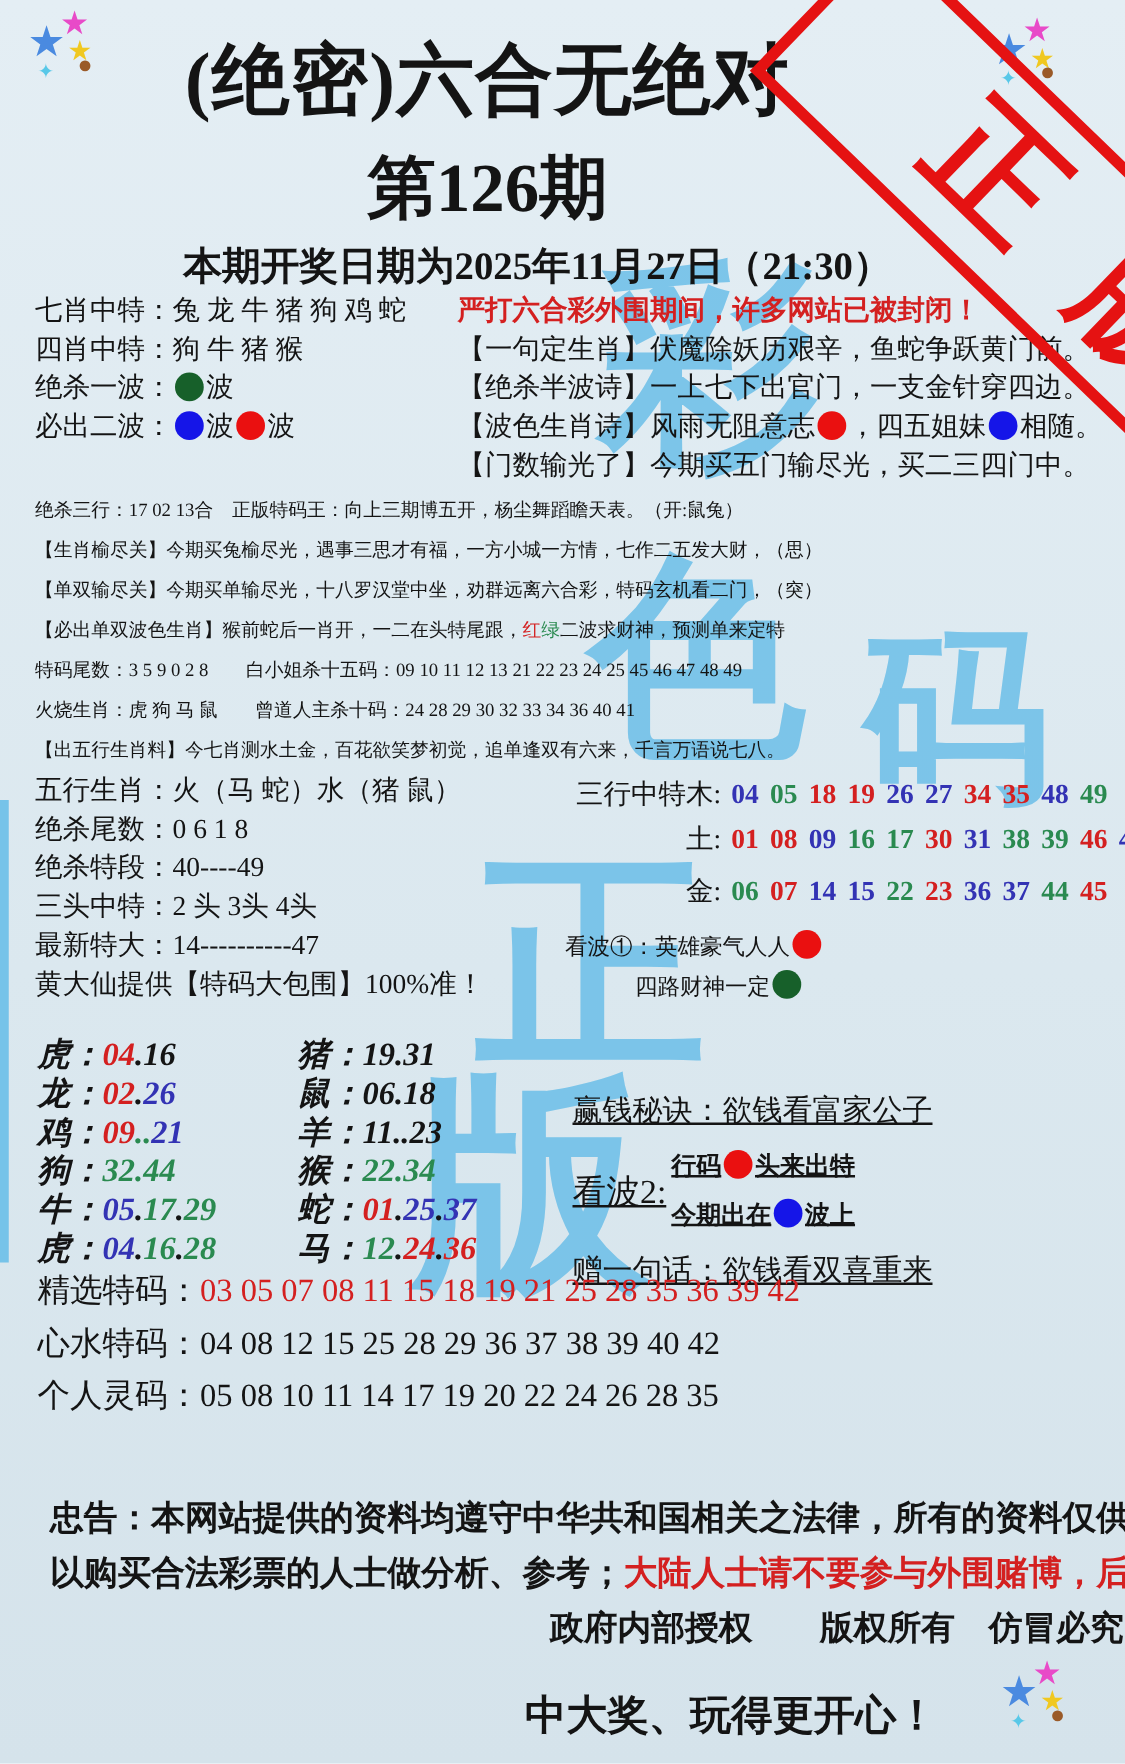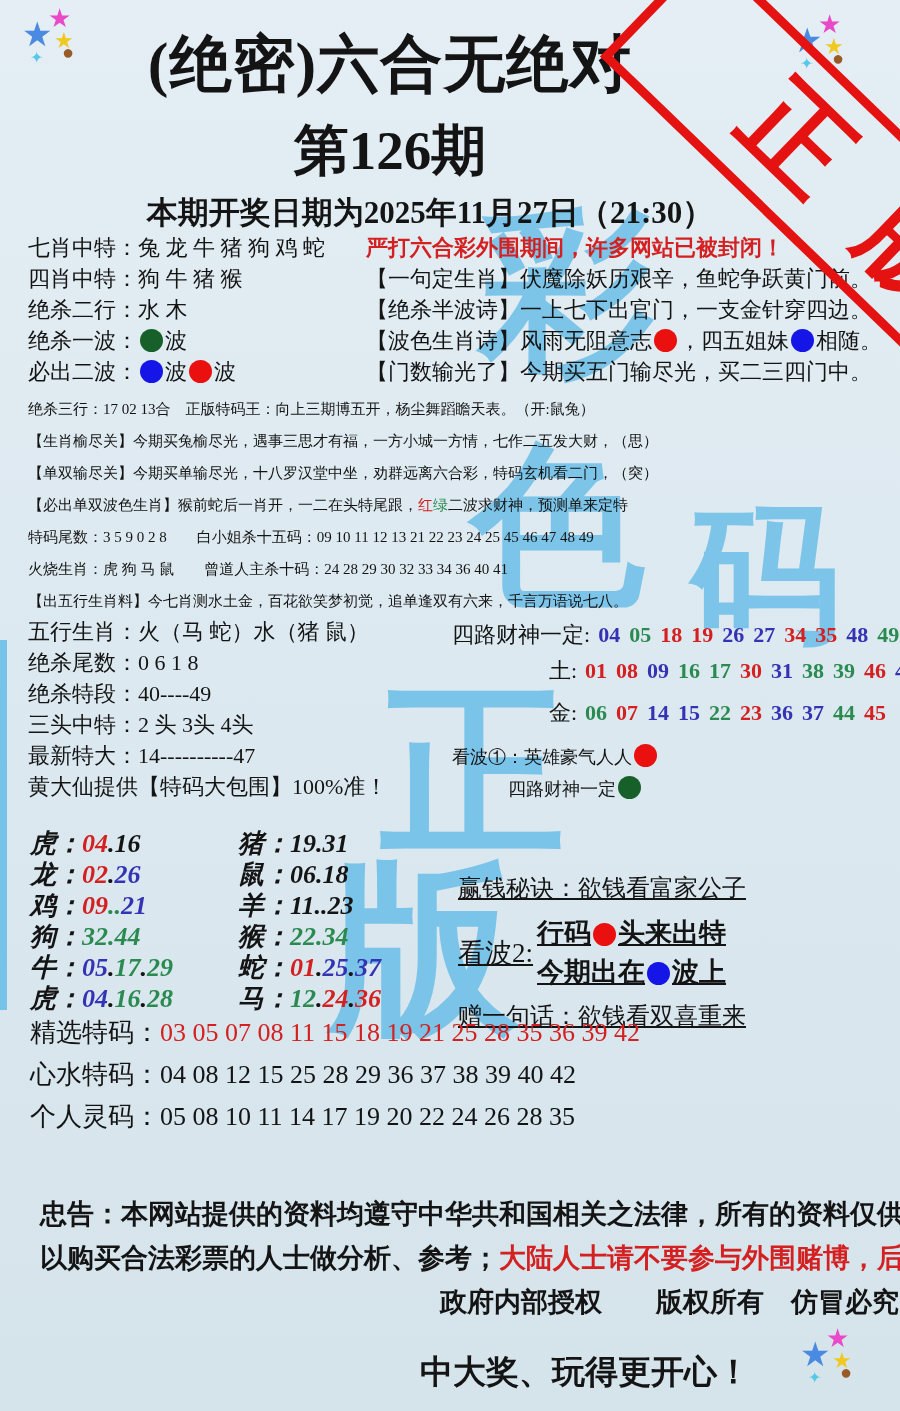--- a/index.html
+++ b/index.html
@@ -59,21 +59,21 @@
   .kanbo1.l2{margin-left:56px;margin-top:1px;}
   
   .animals{position:absolute;top:828px;left:30px;width:420px;z-index:1;font-style:italic;}
   .arow{display:flex;font-size:26px;font-weight:bold;line-height:31px;white-space:nowrap;}
   .arow .cell-l{width:208px;flex:none;}
   .winblock{position:absolute;top:872px;left:458px;width:435px;z-index:1;text-decoration:underline;}
   .winblock .secret,.winblock .gift{font-size:24px;white-space:nowrap;}
   .kanbo2{display:flex;align-items:center;margin-top:10px;}
   .kanbo2 .k2lbl{font-size:27px;flex:none;}
   .kanbo2 .k2lines{margin-left:4px;}
-  .kanbo2 .k2ln{font-size:27px;font-weight:bold;line-height:39px;white-space:nowrap;}
+  .kanbo2 .k2ln{font-size:20px;font-weight:bold;line-height:39px;white-space:nowrap;}
   .winblock .gift{margin-top:8px;}
   
   .specials{position:absolute;top:1012px;left:30px;z-index:1;}
   .specials .ln{font-size:26px;line-height:42px;}
   
   .disclaimer{position:absolute;top:1192px;left:40px;right:16px;z-index:1;}
   .disclaimer .ln{font-size:27px;line-height:44px;font-weight:bold;}
   .disclaimer .ln.auth{padding-left:400px;}
   
   .footer{position:absolute;top:1350px;left:420px;font-size:33px;font-weight:bold;z-index:1;white-space:nowrap;}
@@ -122,21 +122,20 @@
   <div class="header">
     <div class="title">(绝密)六合无绝对</div>
     <div class="issue">第126期</div>
   </div>
   <div class="date">本期开奖日期为2025年11月27日（21:30）</div>
 
   <div class="sec1">
     <div class="col-l">
       <div class="ln"><span class="c-k">七肖中特：兔 龙 牛 猪 狗 鸡 蛇</span></div>
       <div class="ln"><span class="c-k">四肖中特：狗 牛 猪 猴</span></div>
-      <div class="ln"><span class="c-k">绝杀二行：水 木</span></div>
       <div class="ln"><span class="c-k">绝杀一波：</span><span class="ball green"></span><span class="c-k">波</span></div>
       <div class="ln"><span class="c-k">必出二波：</span><span class="ball blue"></span><span class="c-k">波</span><span class="ball red"></span><span class="c-k">波</span></div>
     </div>
     <div class="col-r">
       <div class="ln bold"><span class="c-r">严打六合彩外围期间，许多网站已被封闭！</span></div>
       <div class="ln"><span class="c-k">【一句定生肖】伏魔除妖历艰辛，鱼蛇争跃黄门前。</span></div>
       <div class="ln"><span class="c-k">【绝杀半波诗】一上七下出官门，一支金针穿四边。</span></div>
       <div class="ln"><span class="c-k">【波色生肖诗】风雨无阻意志</span><span class="ball red"></span><span class="c-k">，四五姐妹</span><span class="ball blue"></span><span class="c-k">相随。</span></div>
       <div class="ln"><span class="c-k">【门数输光了】今期买五门输尽光，买二三四门中。</span></div>
     </div>
@@ -155,21 +154,21 @@
   <div class="s2l">
     <div class="ln"><span class="c-k">五行生肖：火（马 蛇）水（猪 鼠）</span></div>
     <div class="ln"><span class="c-k">绝杀尾数：0 6 1 8</span></div>
     <div class="ln"><span class="c-k">绝杀特段：40----49</span></div>
     <div class="ln"><span class="c-k">三头中特：2 头 3头  4头</span></div>
     <div class="ln"><span class="c-k">最新特大：14----------47</span></div>
     <div class="ln"><span class="c-k">黄大仙提供【特码大包围】100%准！</span></div>
   </div>
   <div class="s2r">
     <div class="numrow wood">
-      <span class="lbl">四路财神一定:</span>
+      <span class="lbl">三行中特木:</span>
       <span class="nums"><span class="c-b">04</span><span class="c-g">05</span><span class="c-r">18</span><span class="c-r">19</span><span class="c-b">26</span><span class="c-b">27</span><span class="c-r">34</span><span class="c-r">35</span><span class="c-b">48</span><span class="c-g">49</span></span>
     </div>
     <div class="numrow earth">
       <span class="lbl">土:</span>
       <span class="nums"><span class="c-r">01</span><span class="c-r">08</span><span class="c-b">09</span><span class="c-g">16</span><span class="c-g">17</span><span class="c-r">30</span><span class="c-b">31</span><span class="c-g">38</span><span class="c-g">39</span><span class="c-r">46</span><span class="c-b">47</span></span>
     </div>
     <div class="numrow gold">
       <span class="lbl">金:</span>
       <span class="nums"><span class="c-g">06</span><span class="c-r">07</span><span class="c-b">14</span><span class="c-b">15</span><span class="c-g">22</span><span class="c-r">23</span><span class="c-b">36</span><span class="c-b">37</span><span class="c-g">44</span><span class="c-r">45</span></span>
     </div>

